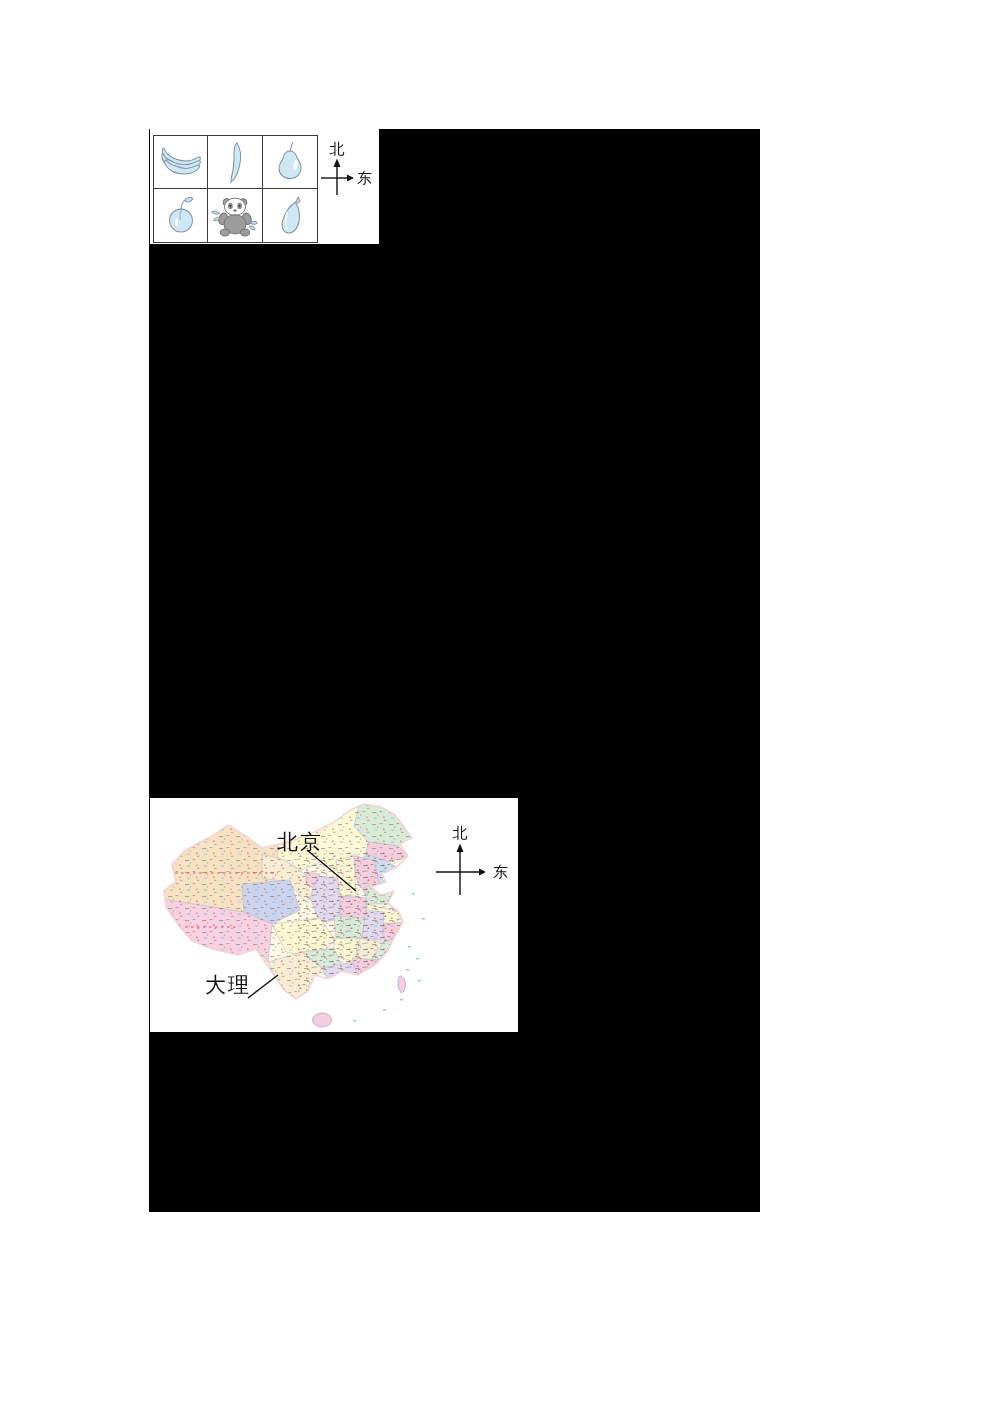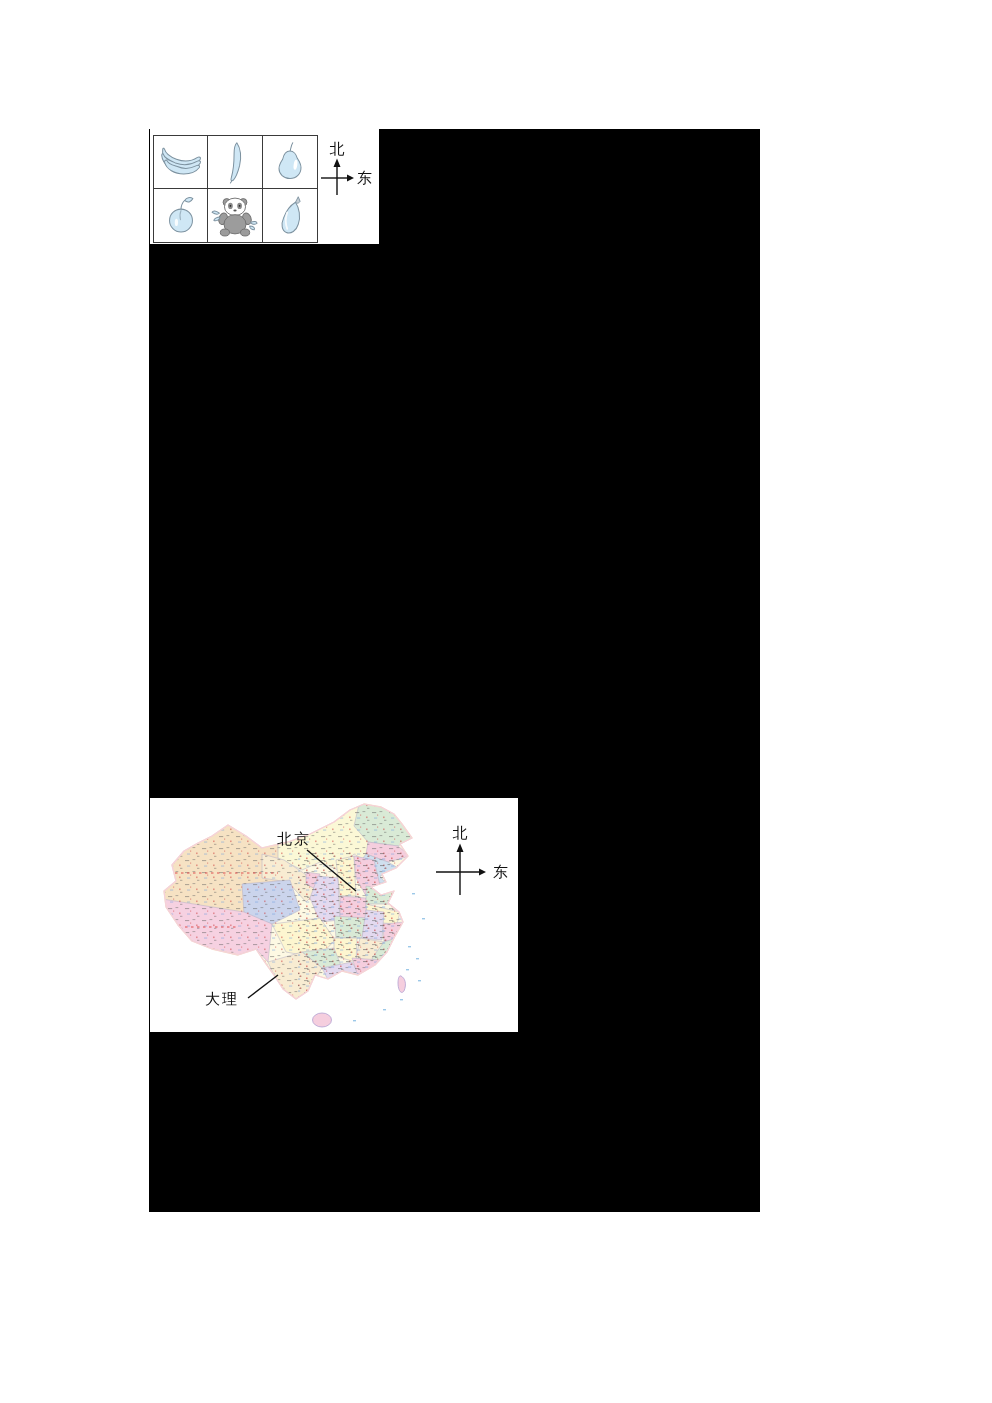--- a/index.html
+++ b/index.html
@@ -22,24 +22,24 @@
   .art{fill:var(--art-fill,#cfe7f5);stroke:var(--art-stroke,#7d92a0);
        stroke-width:1.1;stroke-linejoin:round}
   .stem{fill:none;stroke:var(--art-stroke,#7d92a0);stroke-width:1.1;stroke-linecap:round}
   .pgray{fill:var(--panda-gray,#9c9c9c);stroke:var(--panda-dark,#6f6f6f);stroke-width:1}
   .overlay{position:absolute;inset:0;pointer-events:none}
   .compass-line{stroke:var(--arrow-color,#111);stroke-width:1.4}
   .compass-head{fill:var(--arrow-color,#111)}
   .compass-text{font-size:15px;fill:var(--label-color,#111);
                 font-family:"DejaVu Sans","Liberation Sans",sans-serif}
   .map-svg{position:absolute;inset:0;width:100%;height:100%}
-  .map-label{position:absolute;color:var(--label-color,#111);font-size:15px;
+  .map-label{position:absolute;color:var(--label-color,#111);font-size:21px;
              letter-spacing:2px;line-height:1}
   .beijing-label{left:127px;top:34px}
-  .dali-label{left:55px;top:194px}
+  .dali-label{left:55px;top:177px}
   .leader{stroke:#111;stroke-width:1.4}
   .pv{stroke:#b9b3c8;stroke-width:.6;stroke-opacity:.9}
 </style>
 </head>
 <body>
 
 <div class="redaction">
 
   <div class="panel fruit-panel">
     <div class="grid">

